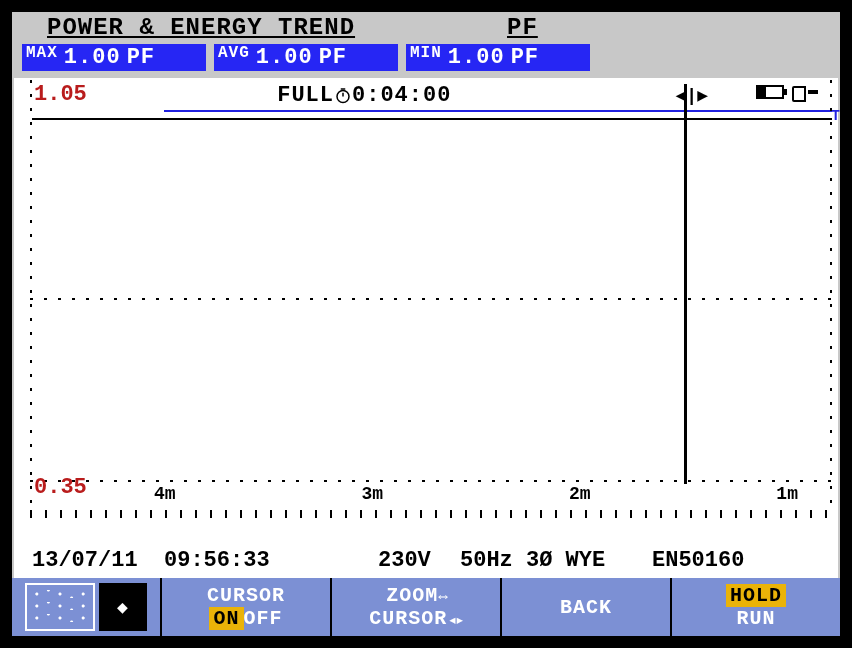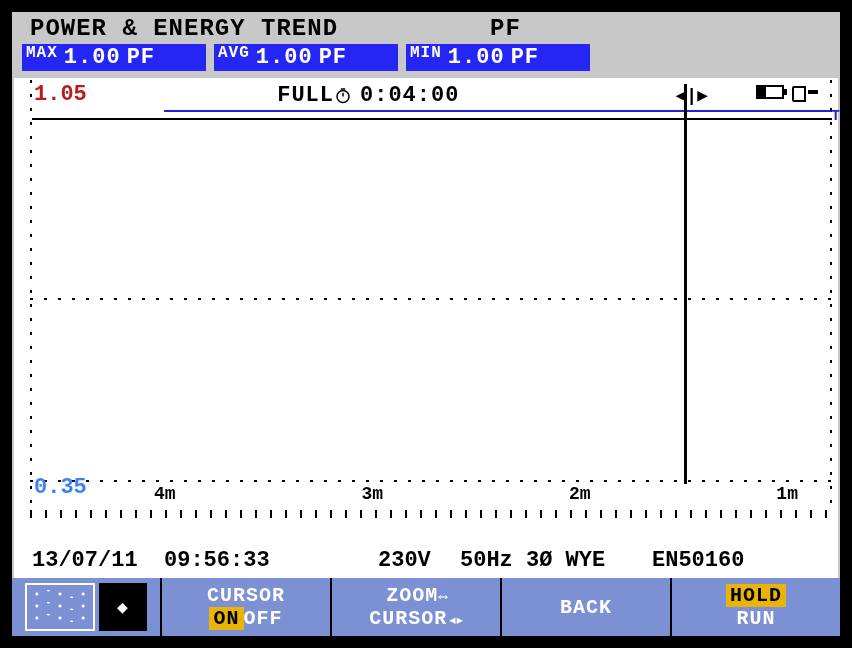--- a/index.html
+++ b/index.html
@@ -26,22 +26,23 @@
       flex-direction: column;
       position: relative;
     }
     .titlebar {
       height: 30px;
       background: #c8c8c8;
       color: #000;
       font-size: 24px;
       letter-spacing: 1px;
       display: flex;
-      align-items: flex-end;
-      padding-left: 18px;
+      align-items: center;
+      padding-left: 35px;
+      text-decoration: underline;
     }
     .titlebar .title-main { flex: 0 0 460px; }
     .titlebar .title-measure { }
     .stats-row {
       height: 30px;
       display: flex;
       gap: 8px;
       padding: 0 10px;
       align-items: center;
     }
@@ -84,25 +85,25 @@
       position: absolute;
       left: 20px;
       top: 4px;
       color: #b91c1c;
       font-size: 22px;
     }
     .y-bottom {
       position: absolute;
       left: 20px;
       bottom: 48px;
-      color: #3b82f6;
+      color: #b91c1c;
       font-size: 22px;
     }
     .mode-label { margin-left: 150px; width: 170px; }
-    .timer-label { width: 150px; display:flex; align-items:center; gap:8px;}
+    .timer-label { width: 150px; display:flex; align-items:center; }
     .cursor-icon {
       position: absolute;
       right: 130px;
       top: 6px;
       font-size: 18px;
     }
     .battery-plug {
       position: absolute;
       right: 24px;
       top: 6px;

